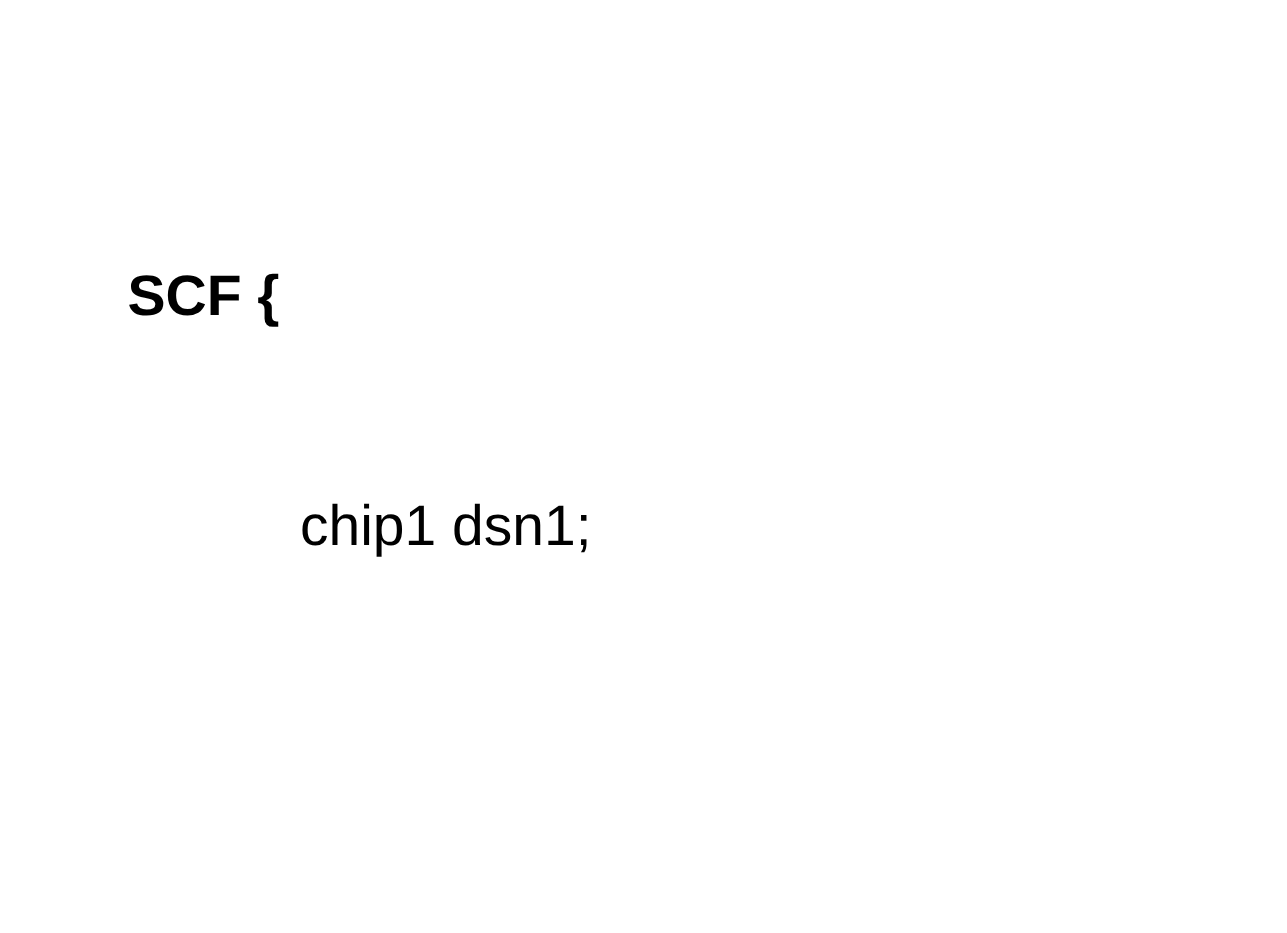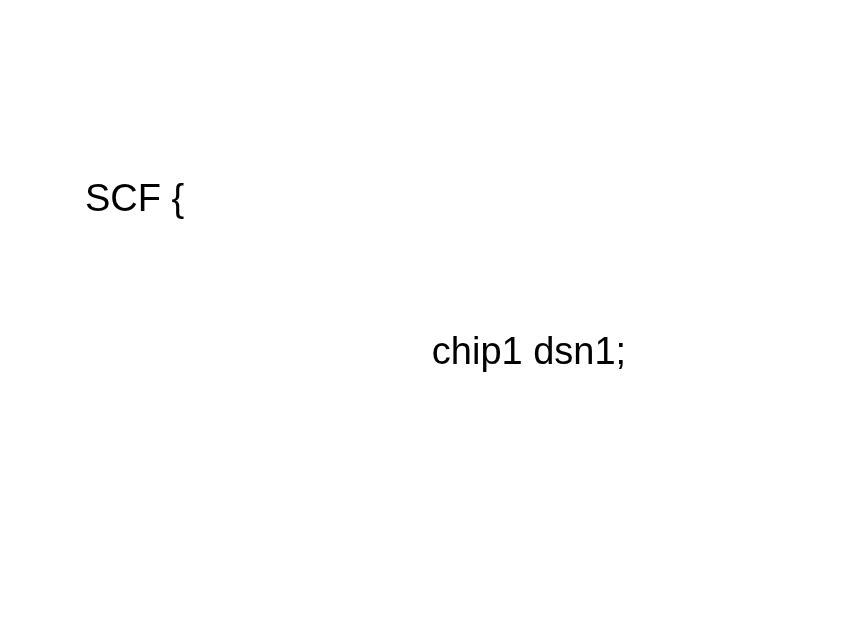--- a/index.html
+++ b/index.html
@@ -15,25 +15,25 @@
       font-size: 38px;
       color: #000000;
       padding: 70px 0 0 85px;
       line-height: 1.35;
     }
     .code-block {
       white-space: pre;
     }
     .header-line {
       display: block;
+      font-weight: bold;
     }
     .indented-line {
       display: block;
       padding-left: 115px;
-      text-align: center;
     }
   </style>
 </head>
 <body>
 
 <div class="code-block">
   <span class="header-line">SCF {</span>
   <span class="indented-line">chip1 dsn1;</span>
   
   <span class="indented-line"></span>

